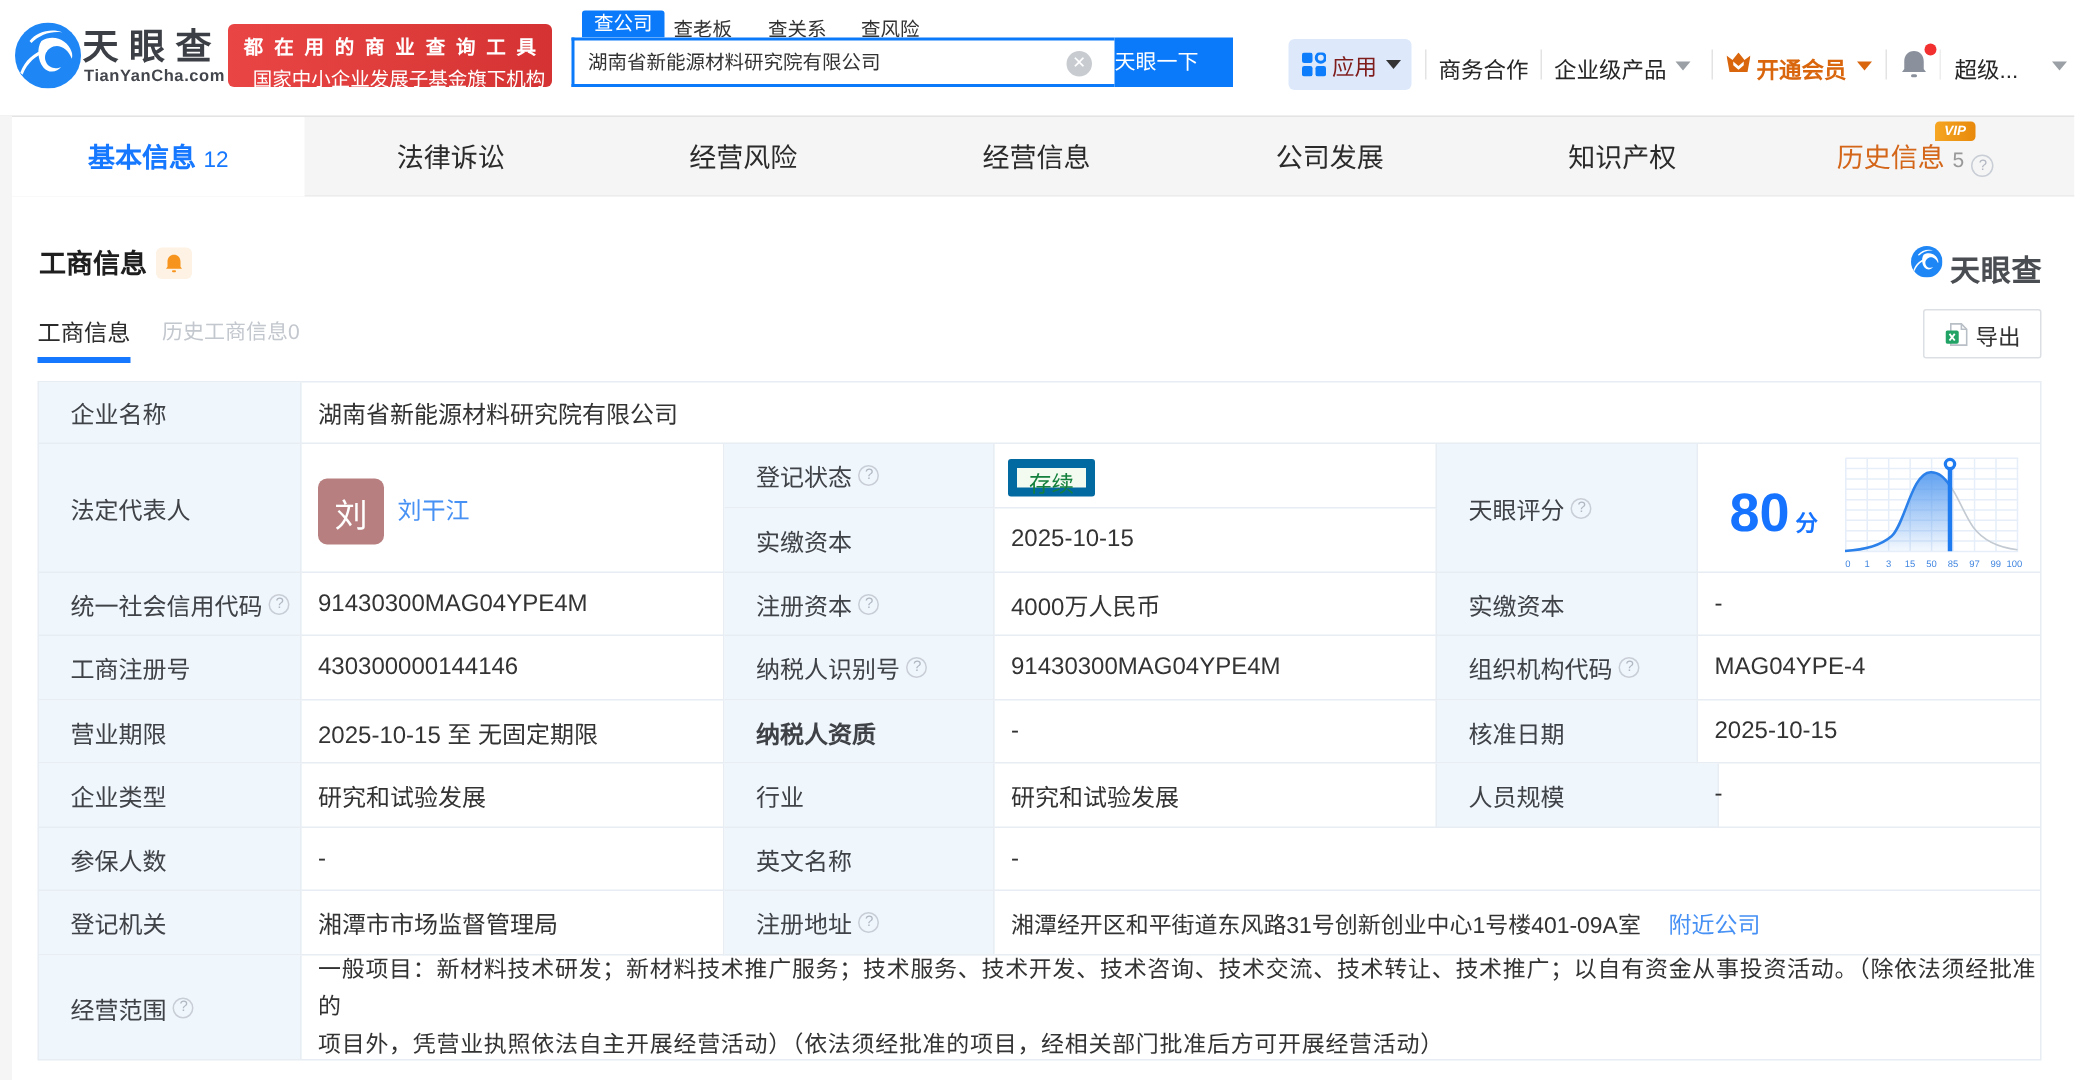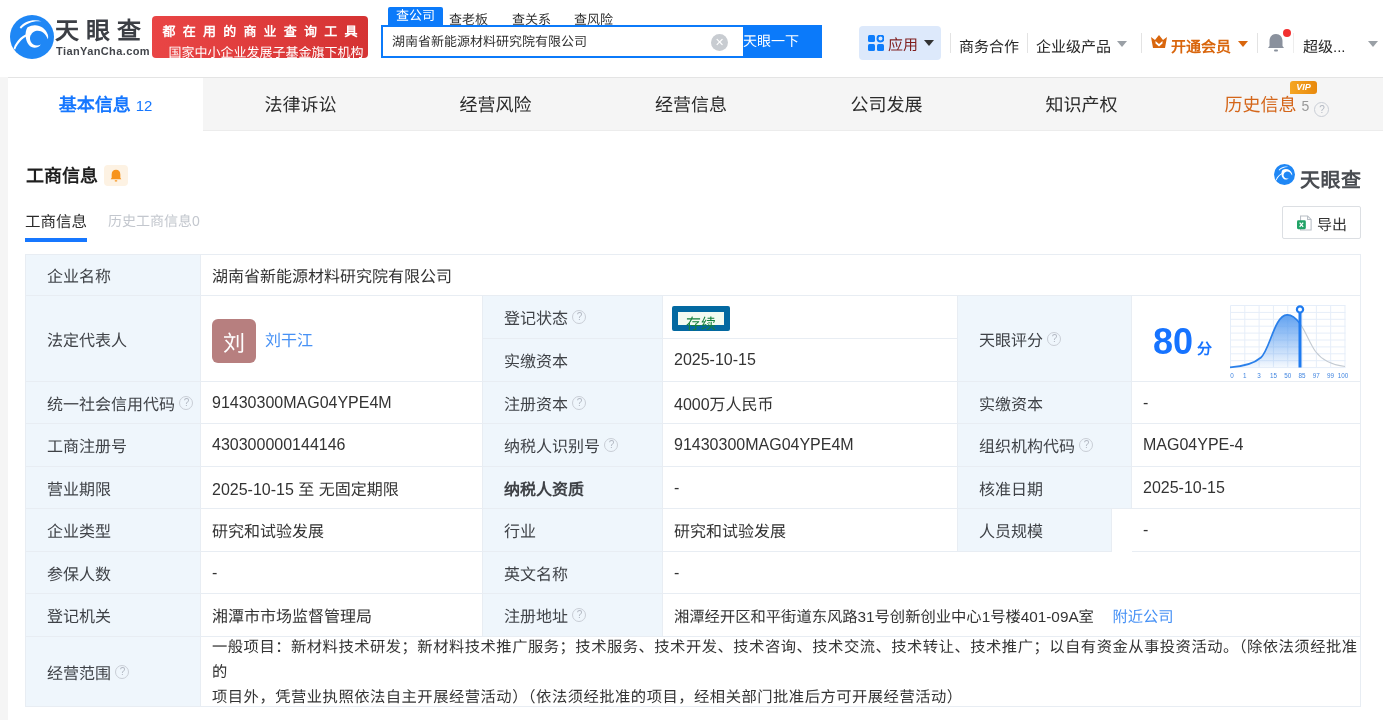--- a/index.html
+++ b/index.html
@@ -235,21 +235,21 @@
     <div class="cell lbl" style="left:0px;top:212px;width:175px;height:42px;">营业期限</div>
     <div class="cell val" style="left:175px;top:212px;width:282px;height:42px;">2025-10-15 至 无固定期限</div>
     <div class="cell lbl" style="left:457px;top:212px;width:180px;height:42px;font-weight:bold;">纳税人资质</div>
     <div class="cell val" style="left:637px;top:212px;width:295px;height:42px;">-</div>
     <div class="cell lbl" style="left:932px;top:212px;width:174px;height:42px;">核准日期</div>
     <div class="cell val noR" style="left:1106px;top:212px;width:228px;height:42px;">2025-10-15</div>
     <div class="cell lbl" style="left:0px;top:254px;width:175px;height:43px;">企业类型</div>
     <div class="cell val" style="left:175px;top:254px;width:282px;height:43px;">研究和试验发展</div>
     <div class="cell lbl" style="left:457px;top:254px;width:180px;height:43px;">行业</div>
     <div class="cell val" style="left:637px;top:254px;width:295px;height:43px;">研究和试验发展</div>
-    <div class="cell lbl" style="left:932px;top:254px;width:154px;height:43px;">人员规模</div>
+    <div class="cell lbl" style="left:932px;top:254px;width:188px;height:43px;">人员规模</div>
     <div class="cell val noR" style="left:1106px;top:254px;width:228px;height:43px;">-</div>
     <div class="cell lbl" style="left:0px;top:297px;width:175px;height:42px;">参保人数</div>
     <div class="cell val" style="left:175px;top:297px;width:282px;height:42px;">-</div>
     <div class="cell lbl" style="left:457px;top:297px;width:180px;height:42px;">英文名称</div>
     <div class="cell val noR" style="left:637px;top:297px;width:697px;height:42px;">-</div>
     <div class="cell lbl" style="left:0px;top:339px;width:175px;height:43px;">登记机关</div>
     <div class="cell val" style="left:175px;top:339px;width:282px;height:43px;">湘潭市市场监督管理局</div>
     <div class="cell lbl" style="left:457px;top:339px;width:180px;height:43px;">注册地址&nbsp;<span class="qmark">?</span></div>
     <div class="cell val noR" style="left:637px;top:339px;width:697px;height:43px;font-size:15.3px">湘潭经开区和平街道东风路31号创新创业中心1号楼401-09A室&nbsp;&nbsp;<span class="link" style="margin-left:10px">附近公司</span></div>
     <div class="cell lbl noB" style="left:0px;top:382px;width:175px;height:69px;">经营范围&nbsp;<span class="qmark">?</span></div>

